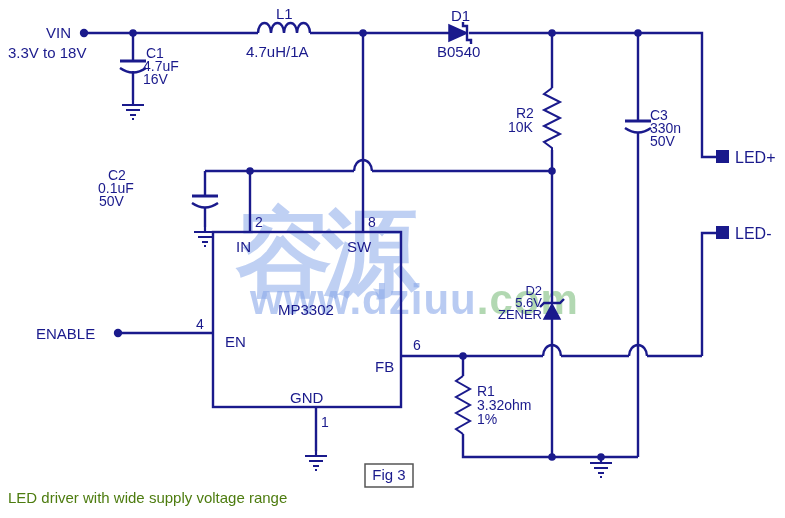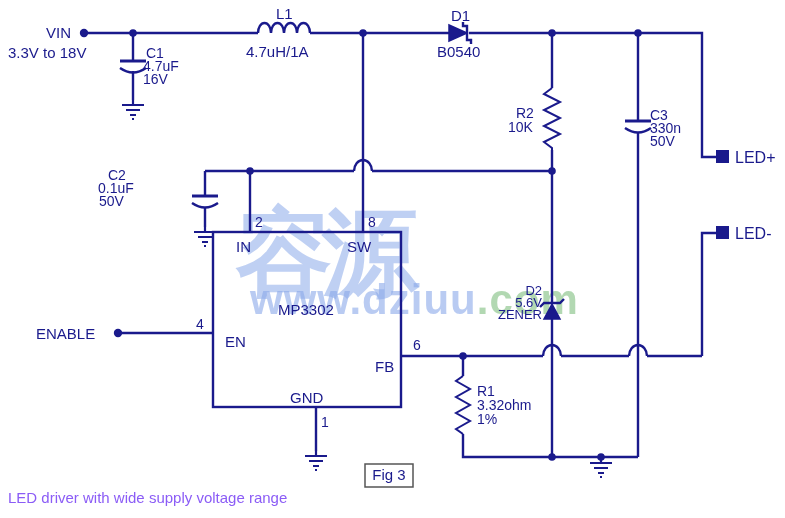--- a/index.html
+++ b/index.html
@@ -8,21 +8,21 @@
     font-family:"Liberation Sans",sans-serif;overflow:hidden;
   }
   svg{position:absolute;left:0;top:0;z-index:2;}
   svg text{font-family:"Liberation Sans",sans-serif;fill:#1a1a8c;}
   .t13{font-size:13px;} .t14{font-size:14px;} .t15{font-size:15px;} .t16{font-size:16px;}
   .wm{position:absolute;z-index:1;white-space:nowrap;font-family:"Liberation Sans",sans-serif;}
   #wm-cjk-main{left:236px;top:190px;font-size:96px;font-weight:bold;letter-spacing:-10px;color:rgba(128,162,232,0.50);}
   #wm-cjk-sub{left:426px;top:218px;font-size:50px;font-weight:bold;letter-spacing:-12px;color:rgba(244,184,130,0.70);}
   #wm-url{left:250px;top:276px;font-size:42px;font-weight:bold;letter-spacing:1px;color:rgba(138,168,234,0.60);}
   #wm-url .tld{color:rgba(146,200,146,0.70);}
-  .capt{position:absolute;z-index:3;left:8px;top:489px;font-size:15px;color:#8b5cf6;}
+  .capt{position:absolute;z-index:3;left:8px;top:489px;font-size:15px;color:#4d7c0f;}
 </style>
 </head>
 <body>
 
 <div id="canvas">
 
   <div class="wm" id="wm-cjk-main">容源</div>
   <div class="wm" id="wm-url"><span>www.dziuu</span><span class="tld">.com</span></div>
 
   <svg width="785" height="518" viewBox="0 0 785 518">

